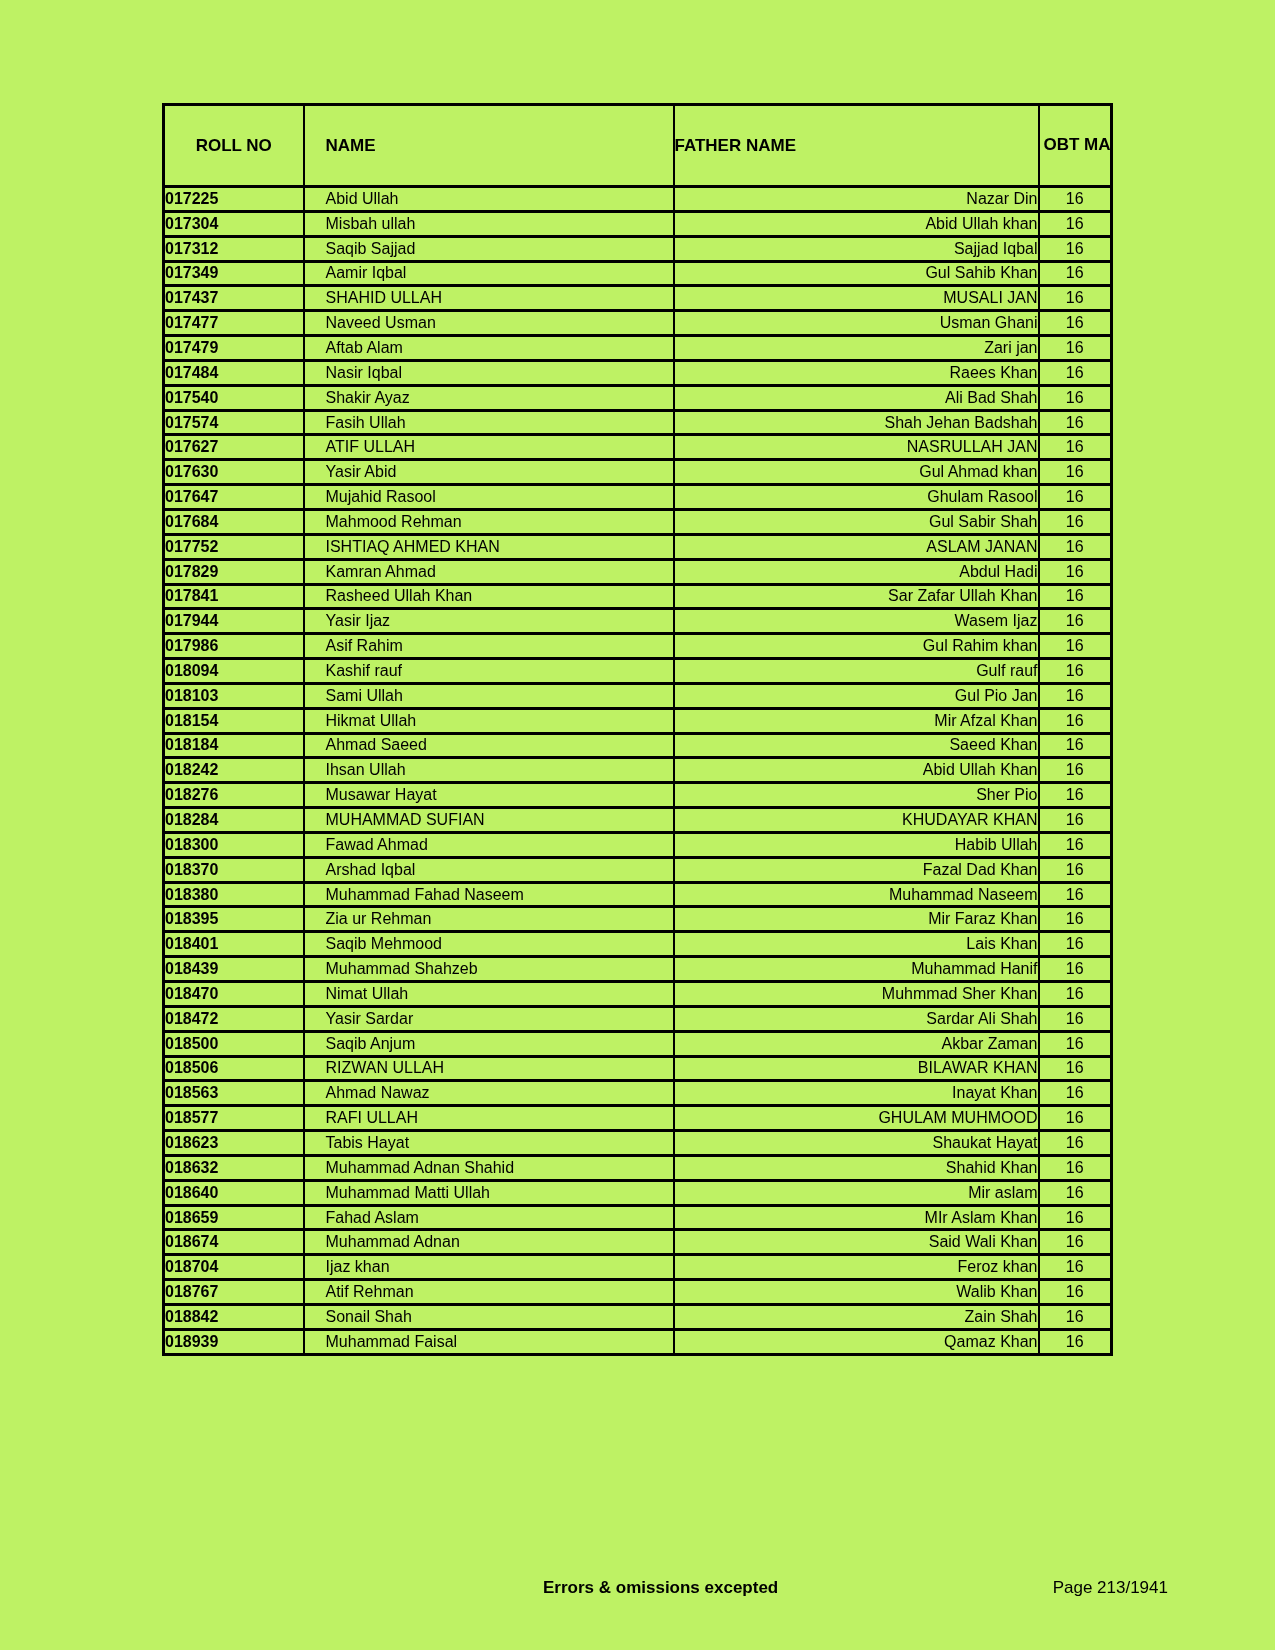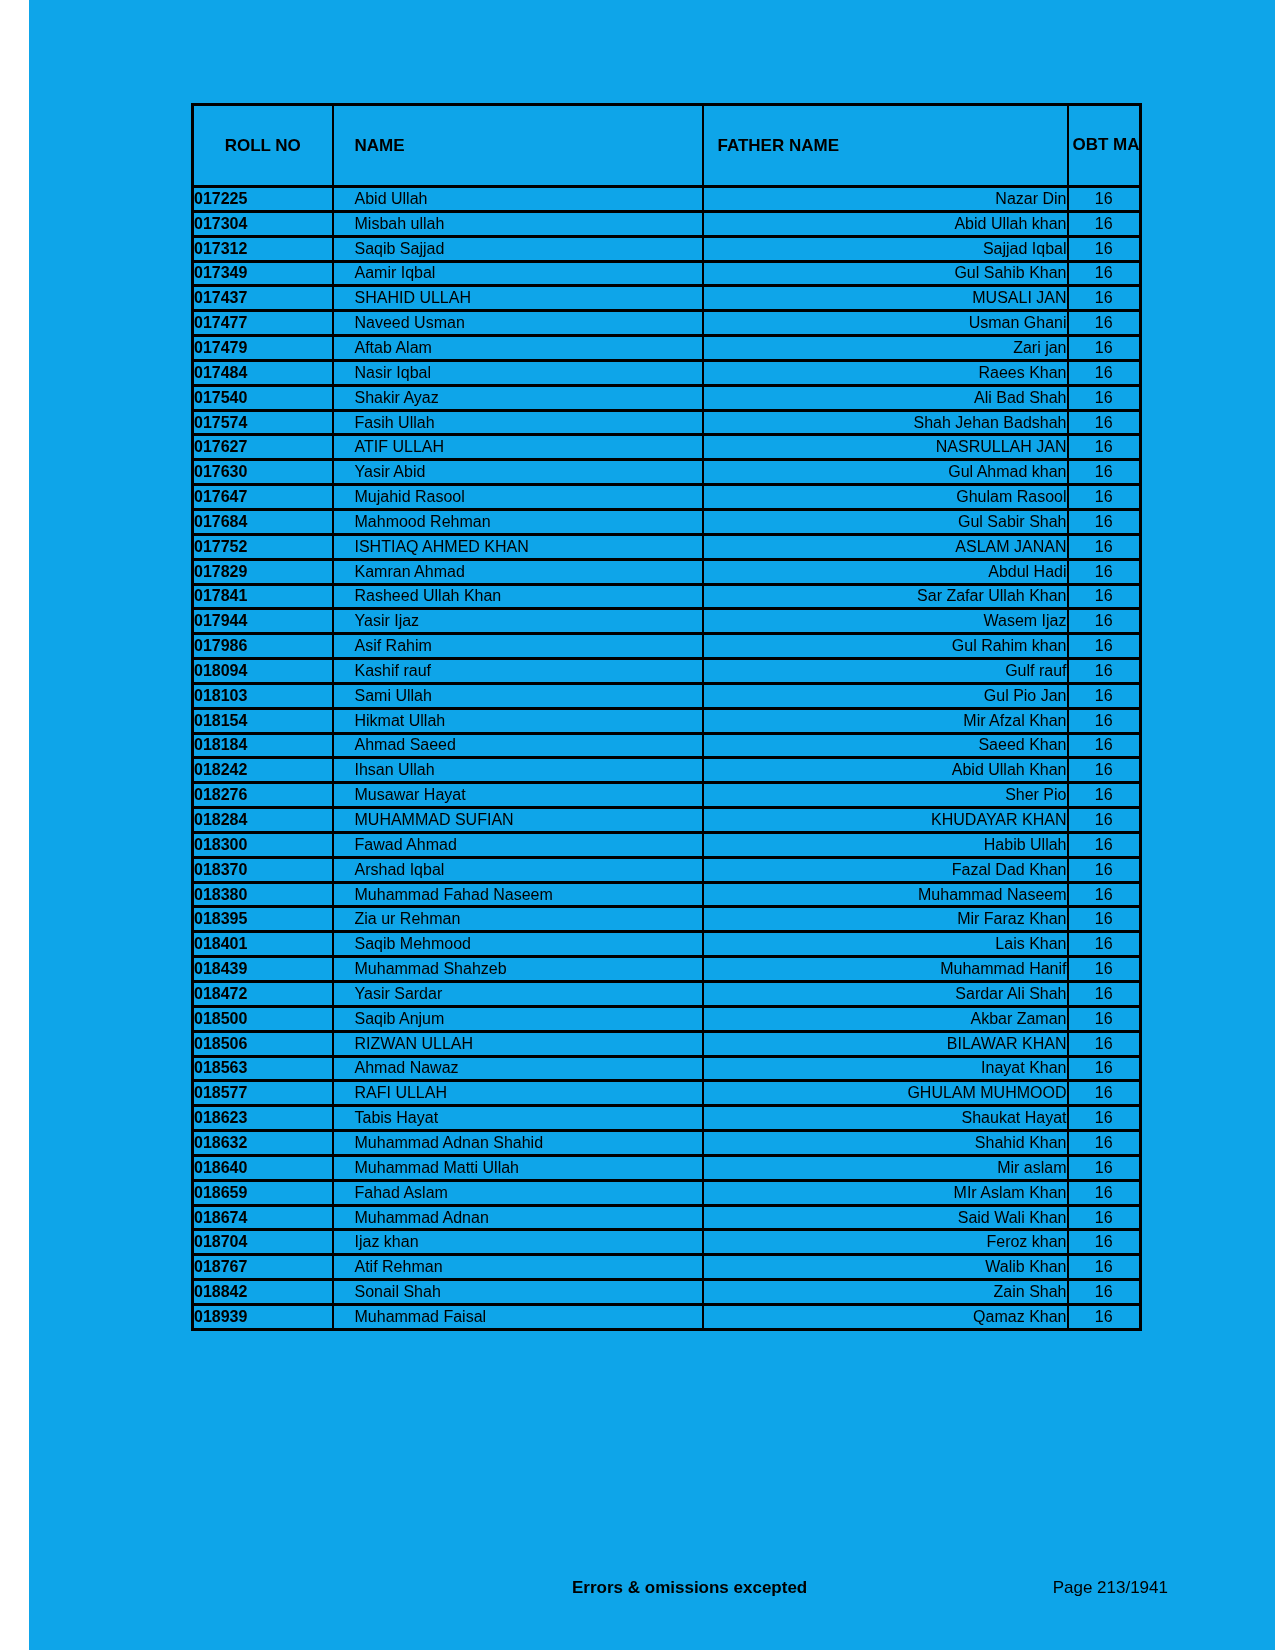--- a/index.html
+++ b/index.html
@@ -7,22 +7,21 @@
   body {
     width: 1275px;
     height: 1650px;
     position: relative;
     font-family: "Liberation Sans", sans-serif;
     color: #000000;
   }
   .sheet {
     position: absolute;
     inset: 0;
-    background: #0ea5e9;
-    margin-left: 29px;
+    background: #bef264;
   }
   table.results-table {
     position: absolute;
     left: 162px;
     top: 103px;
     width: 948px;
     border-collapse: collapse;
     table-layout: fixed;
   }
   table.results-table th,
@@ -39,21 +38,21 @@
   table.results-table td:last-child { border-right-width: 3px; }
 
   thead th {
     height: 82px;
     font-size: 17px;
     font-weight: bold;
     vertical-align: middle;
   }
   th.col-roll  { text-align: center; }
   th.col-name  { text-align: left; padding-left: 21px; }
-  th.col-father{ text-align: left; padding-left: 14px; }
+  th.col-father{ text-align: left; padding-left: 0; }
   th.col-marks { text-align: center; padding: 0 4px; white-space: normal; line-height: 1.35; }
 
   tbody td {
     height: 24.85px;
     font-size: 16px;
     vertical-align: middle;
   }
   td.col-roll  { font-weight: bold; }
   td.col-name  { text-align: left; padding-left: 21px; }
   td.col-father{ text-align: right; padding-left: 6px; }
@@ -287,20 +286,26 @@
           <td class="col-father">Lais Khan</td>
           <td class="col-marks">16</td>
         </tr>
         <tr>
           <td class="col-roll">018439</td>
           <td class="col-name">Muhammad Shahzeb</td>
           <td class="col-father">Muhammad Hanif</td>
           <td class="col-marks">16</td>
         </tr>
         <tr>
+          <td class="col-roll">018470</td>
+          <td class="col-name">Nimat Ullah</td>
+          <td class="col-father">Muhmmad Sher Khan</td>
+          <td class="col-marks">16</td>
+        </tr>
+        <tr>
           <td class="col-roll">018472</td>
           <td class="col-name">Yasir Sardar</td>
           <td class="col-father">Sardar Ali Shah</td>
           <td class="col-marks">16</td>
         </tr>
         <tr>
           <td class="col-roll">018500</td>
           <td class="col-name">Saqib Anjum</td>
           <td class="col-father">Akbar Zaman</td>
           <td class="col-marks">16</td>

